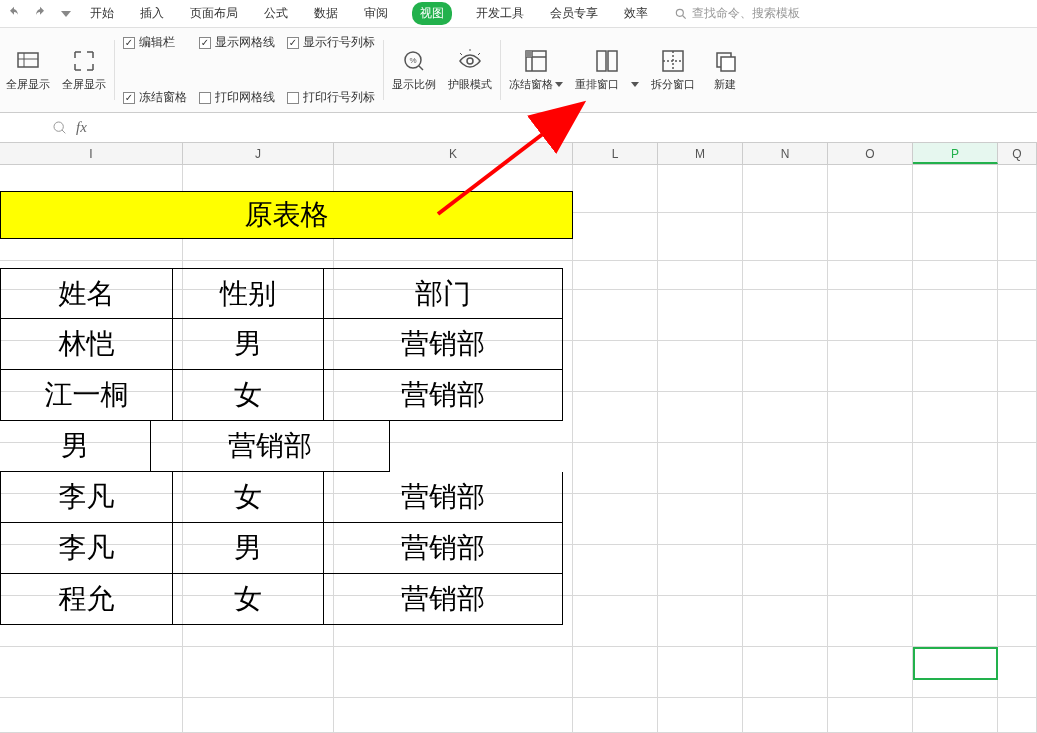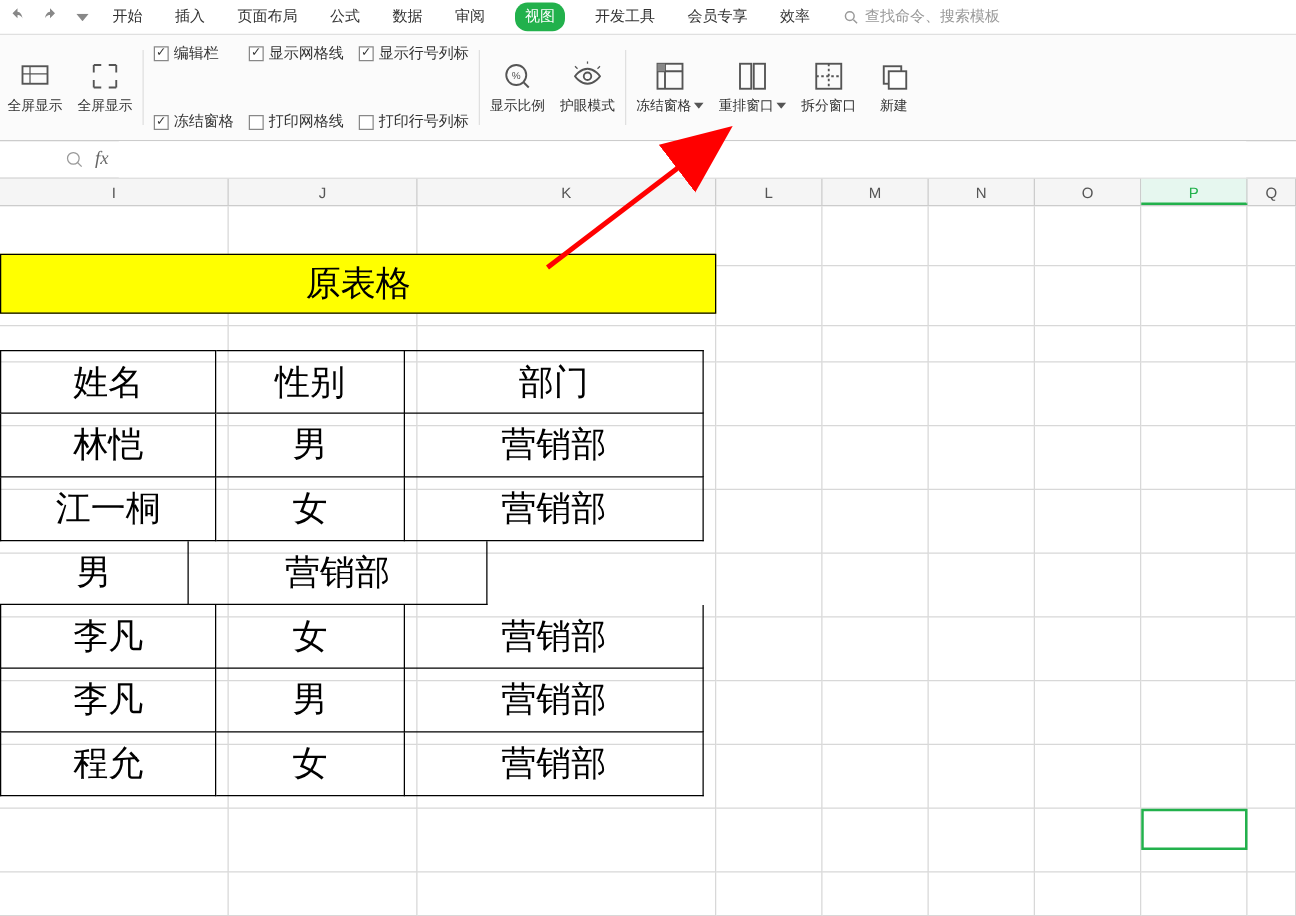--- a/index.html
+++ b/index.html
@@ -31,21 +31,21 @@
     .fb-input { flex: 1; border: none; outline: none; height: 100%; }
 
     .grid-area { position: relative; }
     .col-headers { display: flex; height: 22px; border-bottom: 1px solid #ccc; background: #f5f5f5; }
     .col-head { border-right: 1px solid #ccc; text-align: center; font-size: 12px; color: #555; line-height: 22px; }
     .col-head.active { background: #e6f7ef; color: #22b14c; border-bottom: 2px solid #22b14c; }
 
     .grid-cells { position: relative; }
     .cell { border-right: 1px solid #d8d8d8; border-bottom: 1px solid #d8d8d8; }
 
-    .data-table { position: absolute; left: 0; top: 60px; }
+    .data-table { position: absolute; left: 0; top: 48px; }
     .data-table .yellow-header { background: #ffff00; height: 48px; width: 573px; border: 1px solid #000; display: flex; align-items: center; justify-content: center; font-size: 28px; font-family: SimSun, serif; }
     .data-table .spacer { height: 29px; }
     .dt-row { display: flex; height: 51px; }
     .dt-cell { border: 1px solid #000; border-top: none; display: flex; align-items: center; justify-content: center; font-size: 28px; font-family: SimSun, serif; }
     .dt-cell.first { border-top: 1px solid #000; }
     .dt-c1 { width: 173px; }
     .dt-c2 { width: 151px; border-left: none; }
     .dt-c3 { width: 239px; border-left: none; }
 
     .active-cell { position: absolute; border: 2px solid #22b14c; pointer-events: none; }
@@ -183,21 +183,21 @@
         </svg>
     </div>
   </div>
   <div class="rib-group big">
     <span class="rib-icon">
         <svg viewBox="0 0 24 24" width="24" height="24">
           <rect x="2" y="2" width="9" height="20" fill="none" stroke="#555" stroke-width="1.5"></rect>
           <rect x="13" y="2" width="9" height="20" fill="none" stroke="#555" stroke-width="1.5"></rect>
         </svg>
       </span>
-    <div style="display:flex;align-items:center;gap:2px">
+    <div style="display:flex;align-items:center;gap:12px">
       <span class="rib-label">重排窗口</span>
       <svg viewBox="0 0 8 5" width="8" height="5">
           <path d="M0 0h8L4 5z" fill="#555"></path>
         </svg>
     </div>
   </div>
   <div class="rib-group big">
     <span class="rib-icon">
         <svg viewBox="0 0 24 24" width="24" height="24">
           <rect x="2" y="2" width="20" height="20" fill="none" stroke="#555" stroke-width="1.5"></rect>

